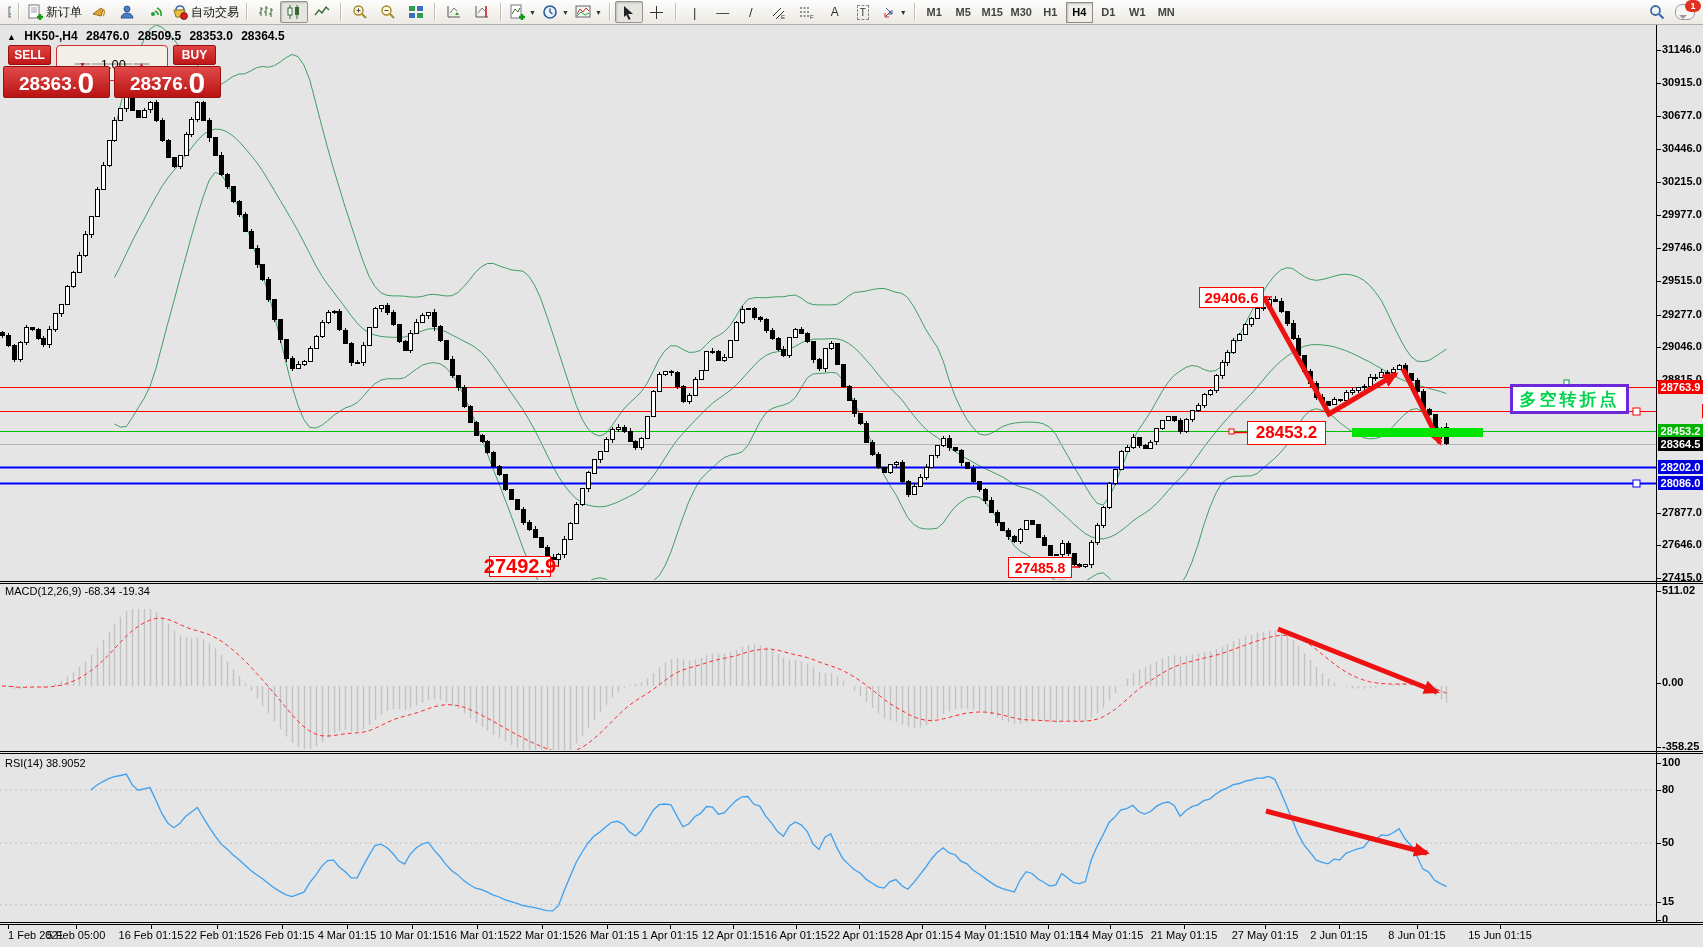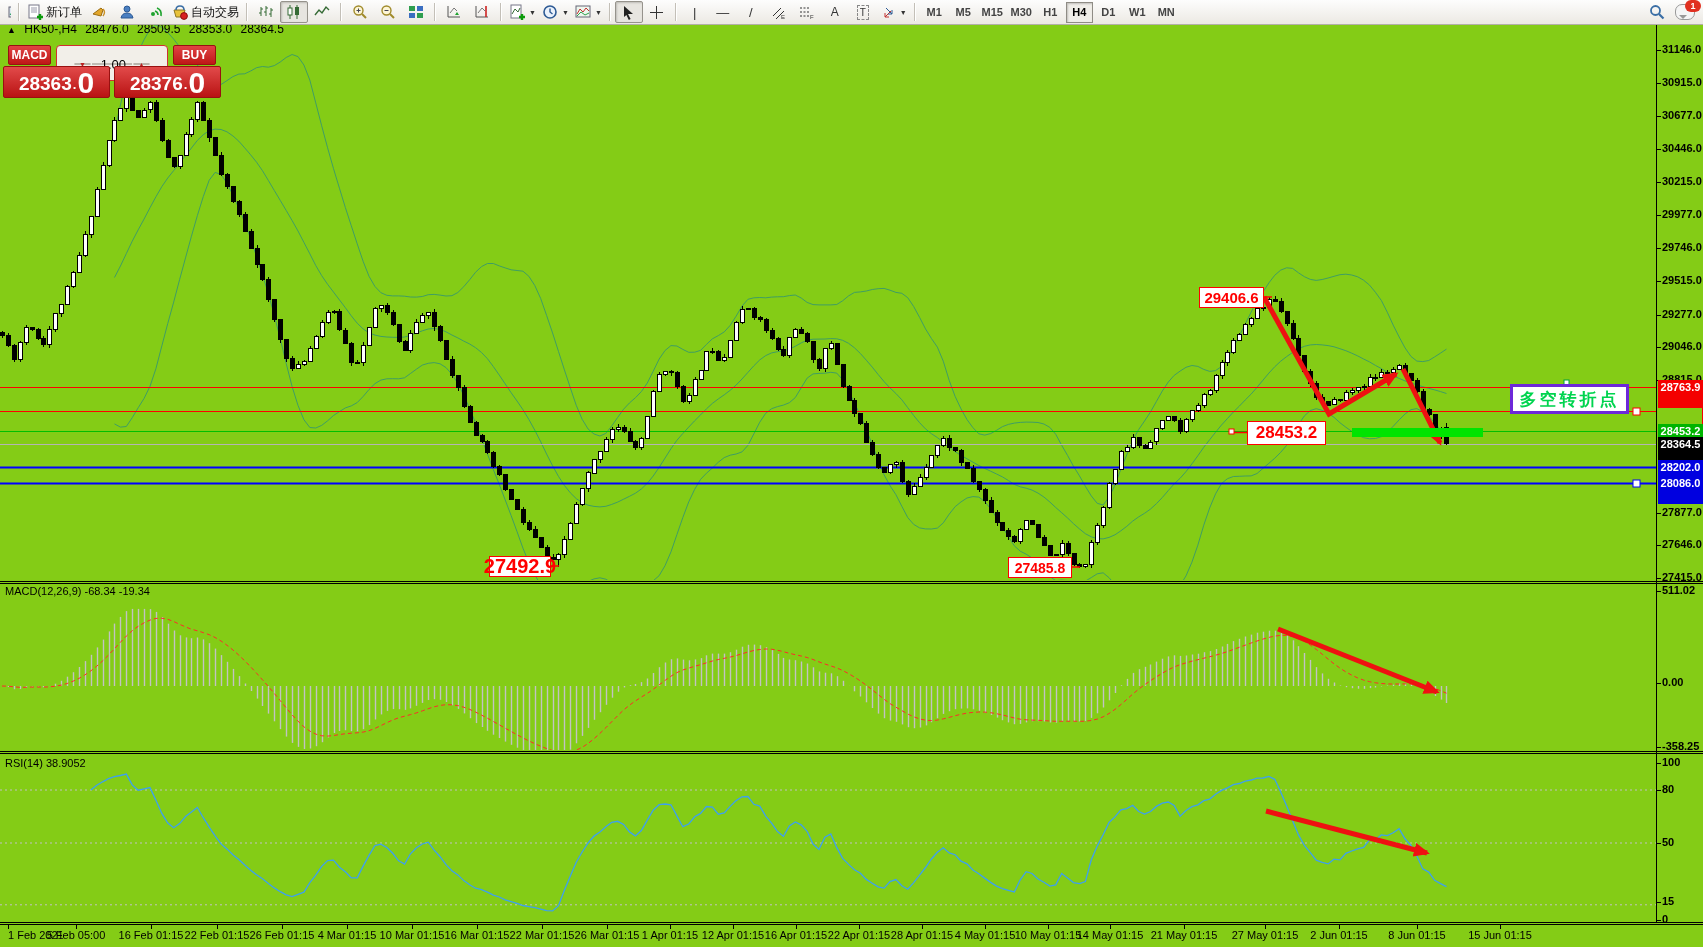--- a/index.html
+++ b/index.html
@@ -1,16 +1,16 @@
 <!DOCTYPE html>
 <html><head>
 <meta charset="utf-8">
 <style>
   html,body{margin:0;padding:0;background:#fff;font-family:"Liberation Sans",sans-serif;}
-  #app{position:relative;width:1703px;height:947px;overflow:hidden;background:#84cc16;}
+  #app{position:relative;width:1703px;height:947px;overflow:hidden;background:#e5e5e5;}
 
   
   .toolbar{position:absolute;top:0;left:0;width:1703px;height:24px;
     background:linear-gradient(#fdfdfd,#ece9e3);border-bottom:1px solid #b3afa7;
     display:flex;align-items:center;font-size:12px;color:#111;z-index:40;}
   .tgroup{display:flex;align-items:center;height:100%;}
   .sep{width:1px;height:18px;background:#c3bfb7;border-right:1px solid #fff;margin:0 4px;}
   .tbtn{display:flex;align-items:center;justify-content:center;min-width:22px;height:20px;
     border:1px solid transparent;border-radius:2px;gap:3px;padding:0 2px;cursor:default;}
   .tbtn.pressed{background:#e7e5e0;border:1px solid #96938c;box-shadow:inset 1px 1px 2px rgba(0,0,0,.18);}
@@ -20,25 +20,25 @@
   .tf-btn{min-width:25px;height:19px;display:flex;align-items:center;justify-content:center;
     font-size:11px;font-weight:bold;color:#444;border:1px solid transparent;margin:0 1px;}
   .tf-btn.active{background:#f0eee9;border:1px solid #8f8c85;box-shadow:inset 1px 1px 2px rgba(0,0,0,.2);color:#000;}
   .toolbar-right{margin-left:auto;display:flex;align-items:center;gap:10px;padding-right:8px;}
   .chat-bubble{position:relative;width:18px;height:14px;background:#f5f5f5;border:1px solid #999;border-radius:7px;}
   .chat-bubble:after{content:"";position:absolute;left:3px;bottom:-4px;border:4px solid transparent;border-top-color:#999;}
   .badge{position:absolute;top:-5px;right:-7px;min-width:12px;height:12px;background:#e03020;color:#fff;
     border-radius:7px;font-size:9px;font-weight:bold;text-align:center;line-height:12px;padding:0 2px;}
 
   
-  .chart-header{position:absolute;left:7px;top:22px;font-size:12px;font-weight:normal;color:#000;z-index:30;}
+  .chart-header{position:absolute;left:7px;top:29px;font-size:12px;font-weight:bold;color:#000;z-index:30;}
   .chart-header span{margin-right:5px;}
   .ptick{position:absolute;left:1662px;font-size:11px;color:#000;white-space:nowrap;z-index:10;font-weight:bold;}
   .plabel{position:absolute;left:1658px;width:45px;text-align:center;font-size:11px;font-weight:bold;
-    color:#fff;height:28px;line-height:14px;z-index:12;}
+    color:#fff;height:14px;line-height:14px;z-index:12;}
   .ind-label{position:absolute;left:5px;font-size:11px;color:#000;z-index:10;}
   .tlabel{position:absolute;top:929px;font-size:11px;color:#000;white-space:nowrap;z-index:10;}
   .ann-box{position:absolute;border:1px solid #ff0000;color:#ff0000;background:#fff;font-weight:bold;
     display:flex;align-items:center;justify-content:center;z-index:20;}
   .note-box{position:absolute;border:3px solid #6d28d9;color:#00d44f;background:#fff;font-size:17px;
     font-weight:bold;letter-spacing:3px;display:flex;align-items:center;justify-content:center;z-index:20;}
 
   
   .trade-panel{position:absolute;left:3px;top:45px;width:218px;z-index:35;}
   .tp-row1{display:flex;height:20px;align-items:stretch;padding:0 5px;gap:5px;}
@@ -1122,21 +1122,21 @@
     <span style="font-size:9px">▲</span>
     <span>HK50-,H4</span>
     <span>28476.0</span>
     <span>28509.5</span>
     <span>28353.0</span>
     <span>28364.5</span>
   </div>
 
   <div class="trade-panel">
     <div class="tp-row1">
-      <div class="btn-sell">MACD</div>
+      <div class="btn-sell">SELL</div>
       <div class="spin">
         <div class="spin-btn">▼</div>
         <div class="spin-val">1.00</div>
         <div class="spin-btn">▲</div>
       </div>
       <div class="btn-buy">BUY</div>
     </div>
     <div class="tp-row2">
       <div class="price-box">
         <span class="price-main">28363</span>

